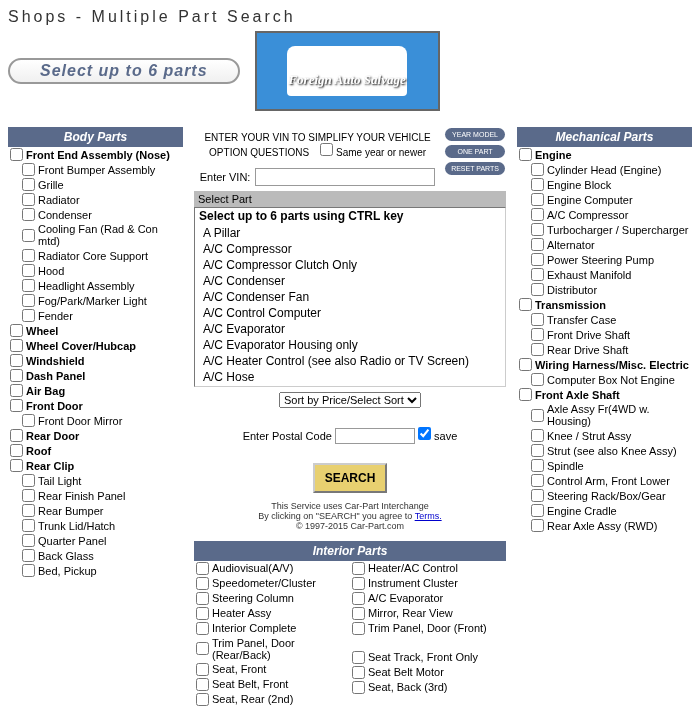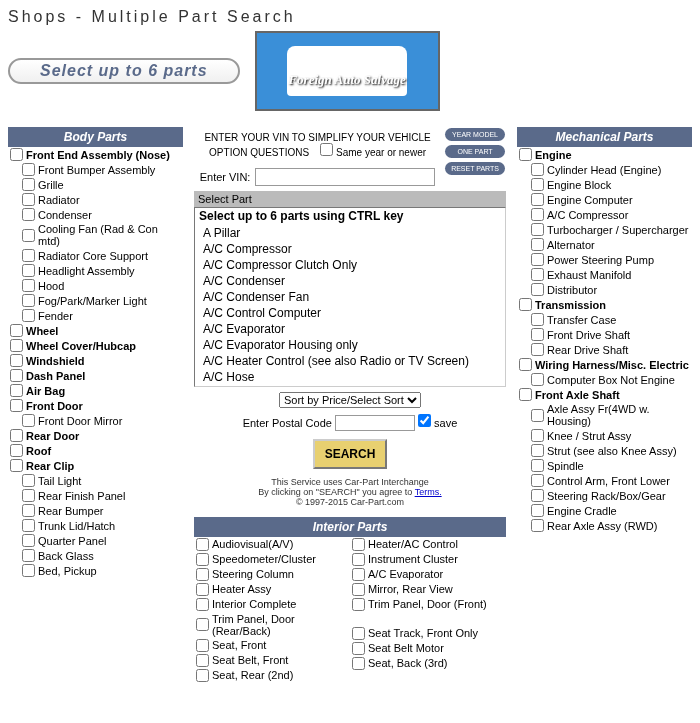--- a/index.html
+++ b/index.html
@@ -25,21 +25,21 @@
 .vin-row { display: flex; align-items: center; justify-content: center; gap: 5px; margin: 5px 0; }
 .vin-row input[type="text"] { width: 180px; height: 18px; border: 1px solid #999; }
 .pill-btn { background: #5a6a8a; color: #fff; border-radius: 10px; padding: 3px 6px; font-size: 7px; text-align: center; line-height: 1; display: inline-block; margin: 1px; cursor: pointer; }
 .btns-col { display: flex; flex-direction: column; gap: 2px; }
 .parts-select { width: 100%; border-radius: 9px; }
 .select-header { background: #bbb; padding: 2px 4px; font-size: 11px; }
 .select-box { border: 1px inset #ccc; background: #fff; height: 180px; overflow-y: scroll; font-size: 12px; }
 .select-box div { padding: 1px 4px; cursor: pointer; }
 .select-box div.bold { font-weight: bold; }
 .sort-select { margin: 5px auto; display: block; font-size: 11px; }
-.postal-row { text-align: center; margin: 6px 0; font-size: 11px; }
+.postal-row { text-align: center; margin: 19px 0; font-size: 11px; }
 .postal-row input[type="text"] { width: 80px; border: 1px solid #999; height: 16px; }
 .search-btn { display: block; margin: 8px auto; background: #e8d070; border: 2px outset #ccc; padding: 6px 10px; font-weight: bold; font-size: 12px; cursor: pointer; }
 .disclaimer { font-size: 9px; text-align: center; color: #333; margin: 5px 0; }
 .disclaimer a { color: #00c; }
 .interior-section { margin-top: 10px; }
 .interior-grid { display: flex; }
 .interior-col { flex: 1; }
 .center-flex { display: flex; gap: 3px; align-items: flex-start; }
 .center-main { flex: 1; }
 </style>
@@ -86,25 +86,25 @@
         <div class="list-item indent">
           <input type="checkbox" style="">
           <span>Cooling Fan (Rad &amp; Con mtd)</span>
         </div>
         <div class="list-item indent">
           <input type="checkbox" style="">
           <span>Radiator Core Support</span>
         </div>
         <div class="list-item indent">
           <input type="checkbox" style="">
+          <span>Hood</span>
+        </div>
+        <div class="list-item indent">
+          <input type="checkbox" style="">
           <span>Headlight Assembly</span>
-        </div>
-        <div class="list-item indent">
-          <input type="checkbox" style="">
-          <span>Hood</span>
         </div>
         <div class="list-item indent">
           <input type="checkbox" style="">
           <span>Fog/Park/Marker Light</span>
         </div>
         <div class="list-item indent">
           <input type="checkbox" style="">
           <span>Fender</span>
         </div>
         <div class="list-item bold">

